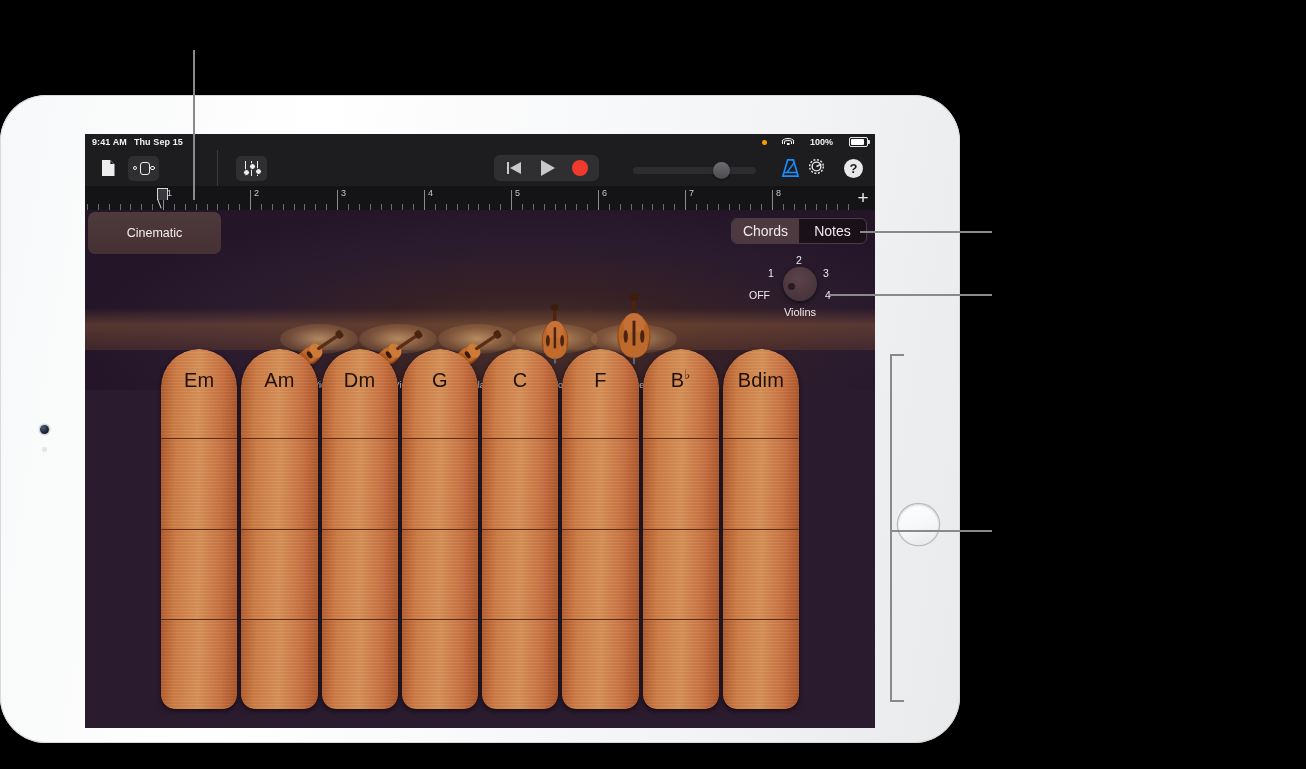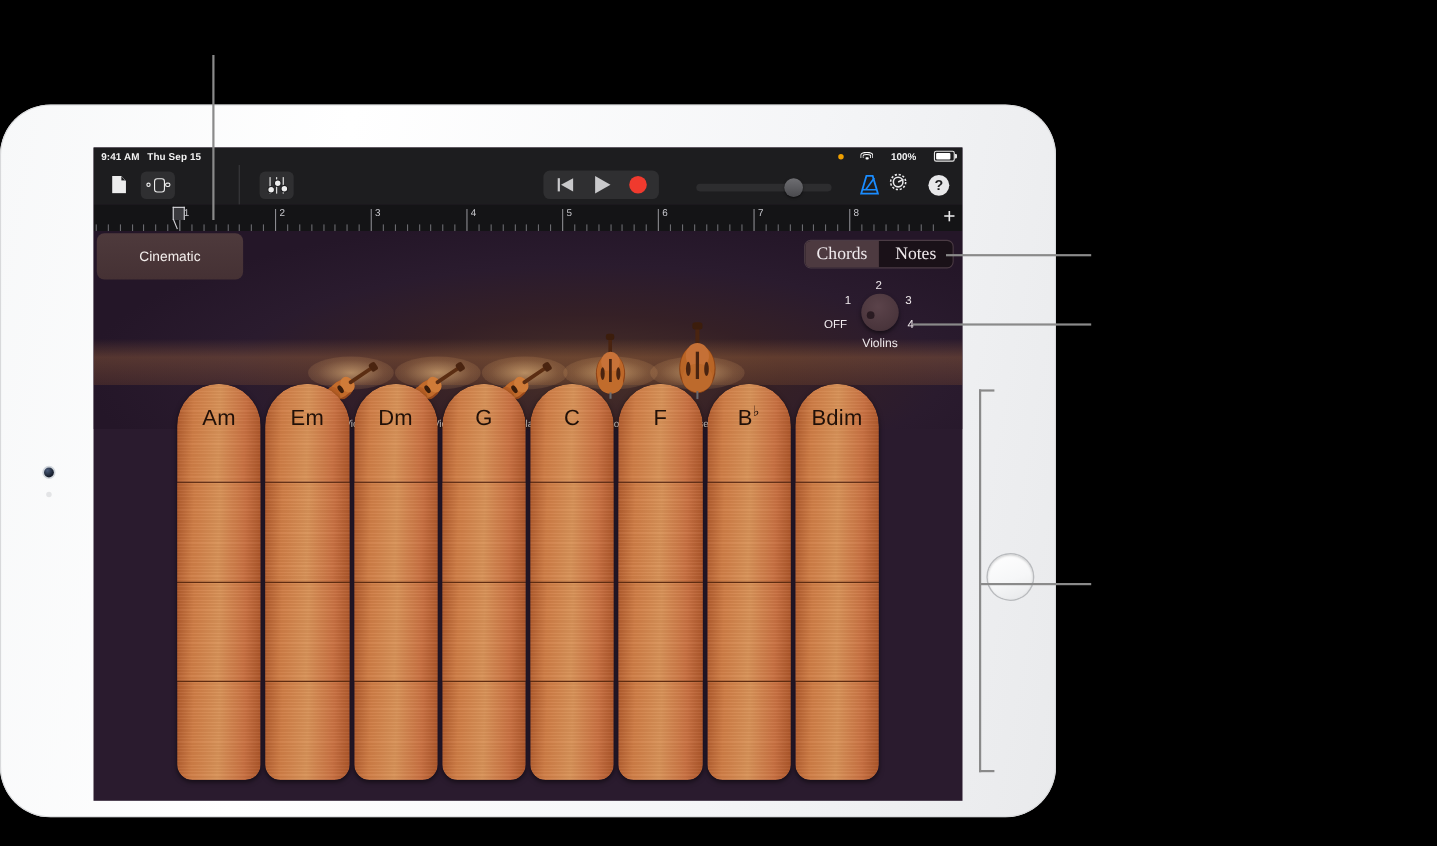--- a/index.html
+++ b/index.html
@@ -121,22 +121,22 @@
   .inst .art{position:absolute;bottom:22px;left:50%;transform:translateX(-50%);}
 
   
   #track-header{position:absolute;left:3px;top:78px;width:133px;height:42px;border-radius:7px;
       background:linear-gradient(180deg,#4e3a3c,#453134);display:flex;align-items:center;
       justify-content:center;color:#f3eeec;font-size:12.5px;z-index:6;}
 
   
   #cn-toggle{position:absolute;right:8px;top:84px;width:134px;height:24px;border-radius:6px;
       background:#1a1118;border:1px solid #4b3b44;display:flex;overflow:hidden;z-index:6;}
-  .cn-seg{flex:1;display:flex;align-items:center;justify-content:center;font-size:16px;
-      color:#efe9ec;font-family:Liberation Serif, serif;}
+  .cn-seg{flex:1;display:flex;align-items:center;justify-content:center;font-size:14px;
+      color:#efe9ec;}
   .cn-seg.on{background:#4d3a40;}
   #autoplay{position:absolute;right:8px;top:115px;width:134px;height:75px;z-index:6;}
   #knob{position:absolute;left:50%;top:18px;transform:translateX(-50%);width:34px;height:34px;
       border-radius:50%;background:radial-gradient(circle at 45% 35%,#5b434a,#4a353c 70%,#3d2b32 100%);
       box-shadow:0 2px 4px rgba(0,0,0,.55);}
   #knob-ind{position:absolute;left:5px;top:16px;width:7px;height:7px;border-radius:50%;background:#2a1b22;}
   .kl{position:absolute;font-size:10.5px;color:#efe9ec;}
   .kl.off{left:16px;top:40px;}
   .kl.n1{left:35px;top:18px;}
   .kl.n2{left:63px;top:5px;}
@@ -475,29 +475,29 @@
     <span class="kl n4">4</span>
     <div id="knob">
       <div id="knob-ind"></div>
     </div>
     <div id="autoplay-label">Violins</div>
   </div>
 
   <div id="chords">
       <div class="strip">
         <div class="cell top">
+          <div class="lbl">Em</div>
+        </div>
+        <div class="cell"></div>
+        <div class="cell"></div>
+        <div class="cell bot"></div>
+      </div>
+      <div class="strip">
+        <div class="cell top">
           <div class="lbl">Am</div>
-        </div>
-        <div class="cell"></div>
-        <div class="cell"></div>
-        <div class="cell bot"></div>
-      </div>
-      <div class="strip">
-        <div class="cell top">
-          <div class="lbl">Em</div>
         </div>
         <div class="cell"></div>
         <div class="cell"></div>
         <div class="cell bot"></div>
       </div>
       <div class="strip">
         <div class="cell top">
           <div class="lbl">Dm</div>
         </div>
         <div class="cell"></div>

